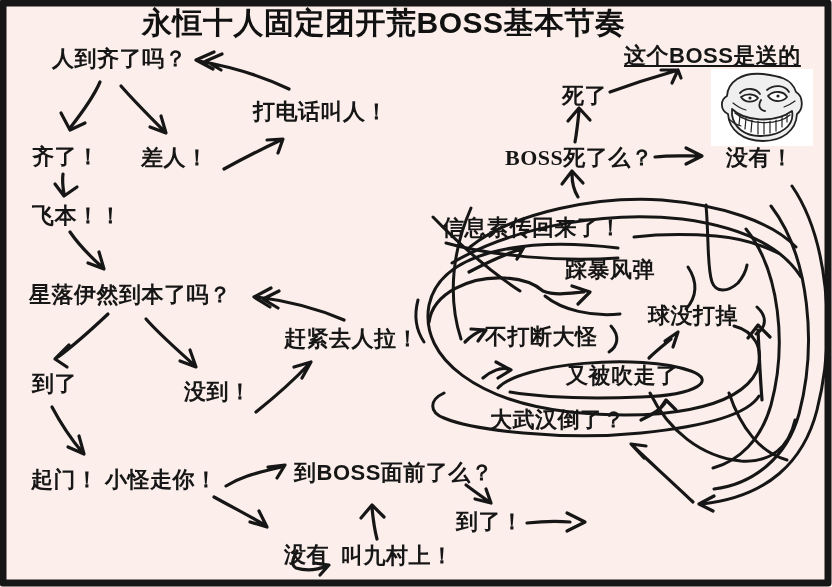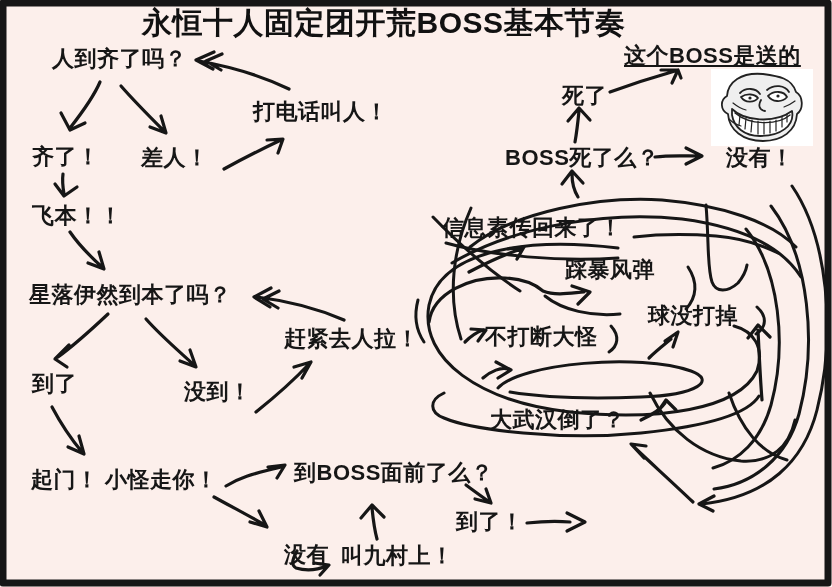--- a/index.html
+++ b/index.html
@@ -118,26 +118,27 @@
   <div class="node" style="left:284px;top:327px;">赶紧去人拉！</div>
   <div class="node" style="left:32px;top:372px;">到了</div>
   <div class="node" style="left:184px;top:380px;">没到！</div>
   <div class="node" style="left:31px;top:468px;text-align:right;">起门！ 小怪走你！</div>
   <div class="node" style="left:294px;top:461px;">到BOSS面前了么？</div>
   <div class="node" style="left:284px;top:543px;">没有</div>
   <div class="node" style="left:341px;top:544px;">叫九村上！</div>
   <div class="node" style="left:456px;top:510px;">到了！</div>
   <div class="node" style="left:562px;top:84px;text-align:right;">死了</div>
   <div class="node" style="left:624px;top:44px;text-decoration:underline;">这个BOSS是送的</div>
-  <div class="node" style="left:505px;top:146px;">BOSS死了么？</div>
+  <div class="node" style="left:505px;top:146px;font-family:Liberation Serif, serif;">BOSS死了么？</div>
   <div class="node" style="left:726px;top:146px;">没有！</div>
   <div class="node" style="left:442px;top:216px;">信息素传回来了！</div>
   <div class="node" style="left:565px;top:258px;">踩暴风弹</div>
   <div class="node" style="left:648px;top:304px;">球没打掉</div>
   <div class="node" style="left:485px;top:325px;">不打断大怪</div>
+  <div class="node" style="left:566px;top:364px;">又被吹走了</div>
   <div class="node" style="left:490px;top:408px;">大武汉倒了？</div>
 
   <div class="troll">
     <svg width="102" height="77" viewBox="0 0 102 77">
       <g stroke="#222" stroke-width="1.8" fill="none" stroke-linecap="round" stroke-linejoin="round">
         <path d="M52,5 C30,3 17,13 16,27 C9,31 9,41 17,45 C18,61 32,72 52,72 C71,72 85,62 86,45 C93,40 92,27 85,23 C81,9 67,7 52,5 Z" fill="#efefef"></path>
         <path d="M29,24 C35,18 45,19 49,25"></path>
         <path d="M56,21 C63,15 74,16 78,23"></path>
         <path d="M30,28 C36,24 44,25 47,29 C43,34 34,34 30,28 Z" fill="#ffffff"></path>
         <path d="M57,27 C63,21 73,22 76,28 C71,34 61,33 57,27 Z" fill="#ffffff"></path>

